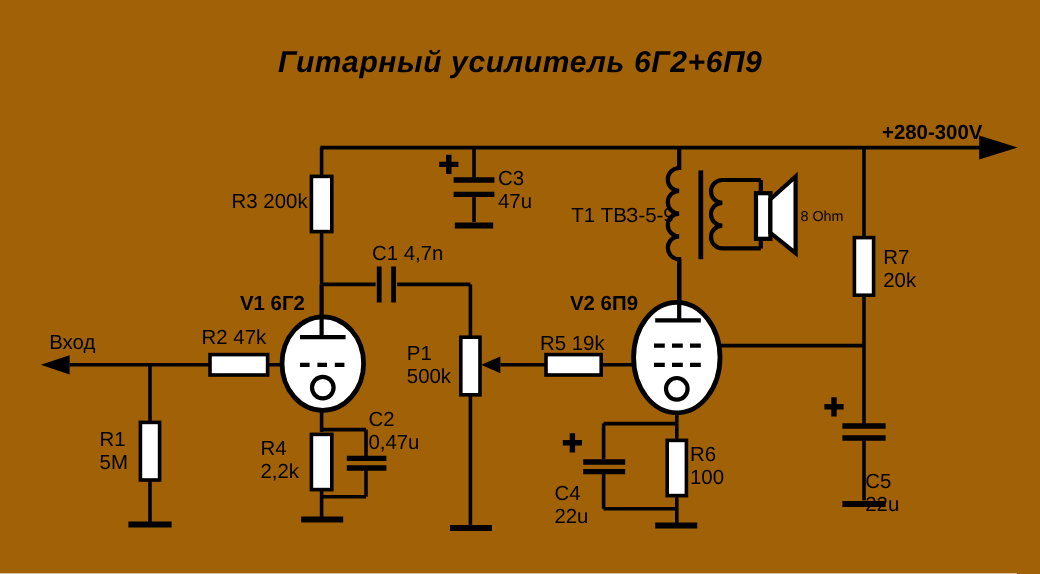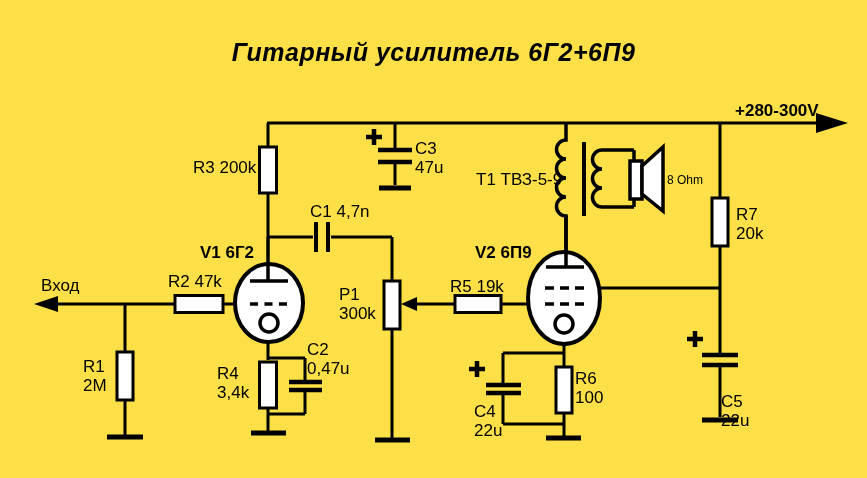--- a/index.html
+++ b/index.html
@@ -1,16 +1,16 @@
 <!DOCTYPE html>
 <html><head>
 <meta charset="utf-8">
 <style>
   html,body{margin:0;padding:0;background:#ffffff;}
-  #canvas{position:relative;width:867px;height:478px;background:#fde047;overflow:hidden;
+  #canvas{position:relative;width:867px;height:478px;background:#a16207;overflow:hidden;
           font-family:"Liberation Sans","DejaVu Sans",sans-serif;color:#000;}
   #schematic-svg{position:absolute;left:0;top:0;}
   .title{position:absolute;left:0;top:38px;width:867px;text-align:center;
          font-size:25px;font-weight:bold;font-style:italic;letter-spacing:0.5px;}
   .lbl{position:absolute;font-size:17px;line-height:19px;white-space:pre-line;}
   .lbl.bold{font-weight:bold;}
   .lbl.small{font-size:12px;}
 </style>
 </head>
 <body>
@@ -132,38 +132,38 @@
         <path d="M702,355 H738 M702,365 H738" stroke-width="4.5"></path>
         <path d="M687,339 H703 M695,331 V347" stroke-width="4.5"></path>
         <path d="M720,367 V417"></path>
       </g>
       <path d="M702,420 H738" stroke-width="5"></path>
     </g>
   </svg>
 
   <div class="lbl" style="left:41px;top:276px">Вход</div>
   <div class="lbl" style="left:83px;top:357px">R1
-2M</div>
+5M</div>
   <div class="lbl" style="left:168px;top:272px">R2 47k</div>
   <div class="lbl" style="left:193px;top:158px">R3 200k</div>
   <div class="lbl" style="left:217px;top:364px">R4
-3,4k</div>
+2,2k</div>
   <div class="lbl" style="left:450px;top:277px">R5 19k</div>
   <div class="lbl" style="left:575px;top:369px">R6
 100</div>
   <div class="lbl" style="left:736px;top:205px">R7
 20k</div>
   <div class="lbl" style="left:339px;top:285px">P1
-300k</div>
+500k</div>
   <div class="lbl" style="left:310px;top:202px">C1 4,7n</div>
   <div class="lbl" style="left:307px;top:340px">C2
 0,47u</div>
   <div class="lbl" style="left:415px;top:139px">C3
 47u</div>
-  <div class="lbl" style="left:474px;top:402px">C4
+  <div class="lbl" style="left:462px;top:402px">C4
 22u</div>
   <div class="lbl" style="left:721px;top:392px">C5
 22u</div>
   <div class="lbl bold" style="left:200px;top:243px">V1 6Г2</div>
   <div class="lbl bold" style="left:475px;top:243px">V2 6П9</div>
   <div class="lbl" style="left:476px;top:170px">T1 ТВЗ-5-9</div>
   <div class="lbl small" style="left:667px;top:171px">8 Ohm</div>
   <div class="lbl bold" style="left:735px;top:101px">+280-300V</div>
 
 </div>

